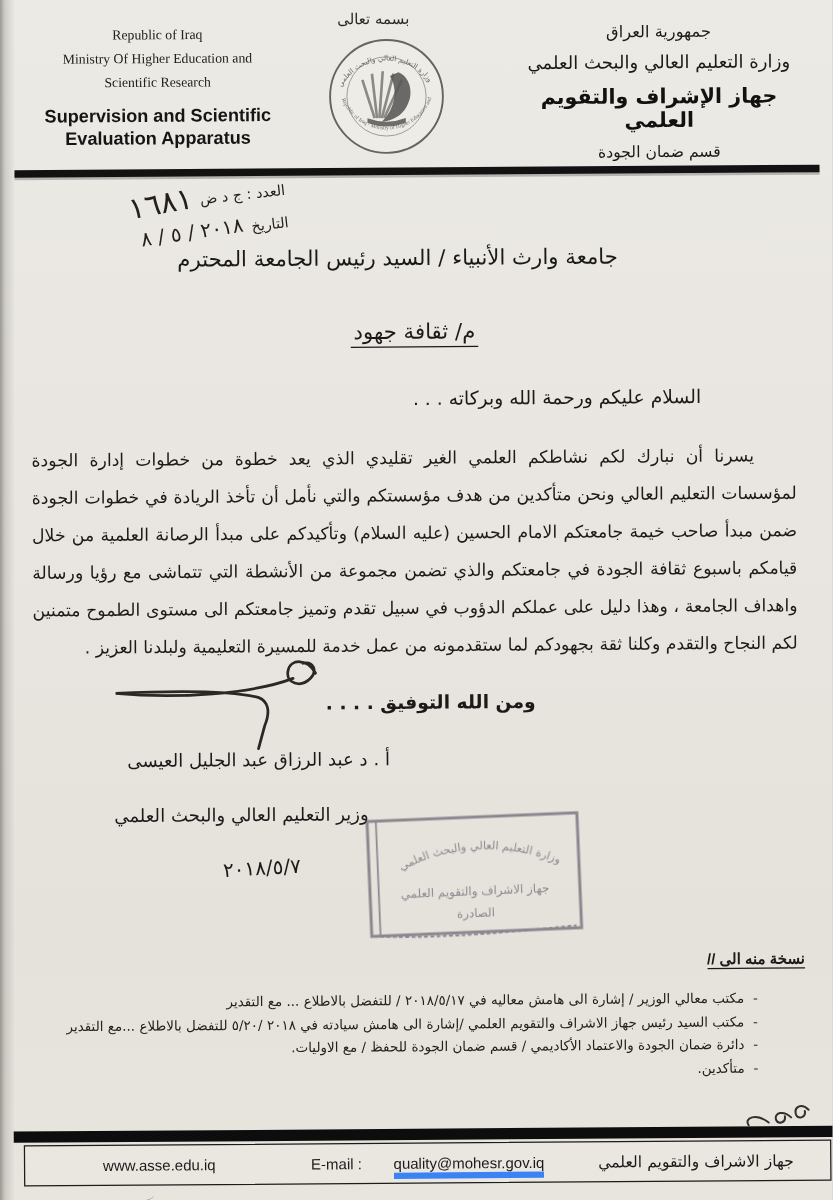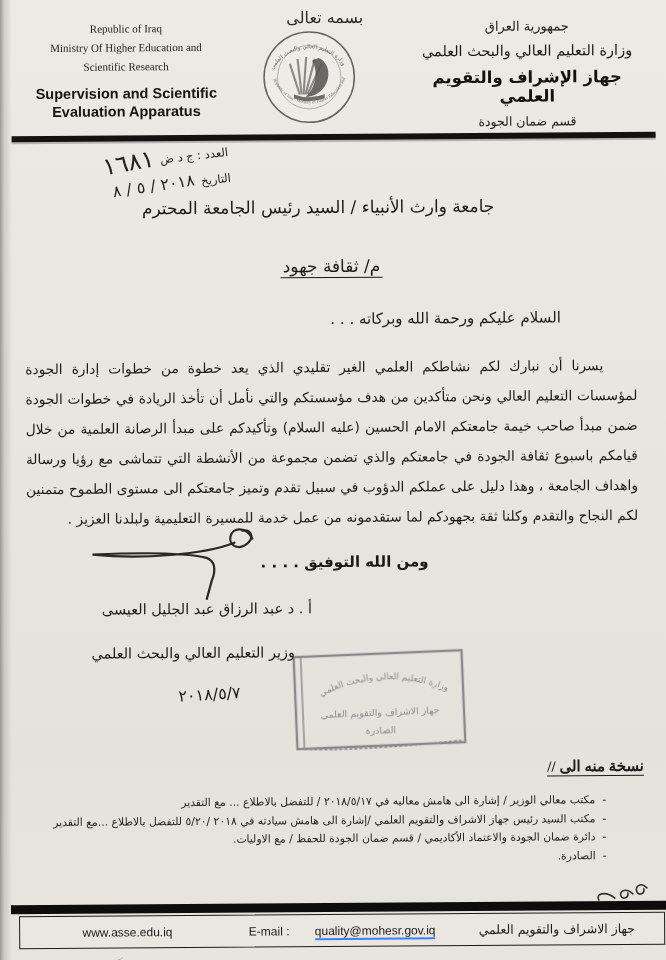--- a/index.html
+++ b/index.html
@@ -15,22 +15,22 @@
       linear-gradient(180deg,#eceae5 0%, #e9e6e1 40%, #e5e2dc 78%, #e8e5df 100%);
   }
   .page{position:absolute;inset:0;transform:rotate(-0.4deg);color:#1c1a19;}
 
   
   .hdr-left{position:absolute;top:14px;left:18px;width:222px;text-align:center;
     font-family:"Liberation Serif",serif;color:#23211f;}
   .hdr-left .l{font-size:11px;margin:7px 0;}
   .hdr-left .org{font-family:"Liberation Sans",sans-serif;font-weight:bold;
     font-size:14.5px;line-height:1.25;margin-top:12px;color:#161514;}
-  .basmala{position:absolute;top:8px;left:273px;width:110px;text-align:center;
-    font-size:16px;color:#2a2826;}
+  .basmala{position:absolute;top:8px;left:273px;width:110px;text-align:left;
+    font-size:12px;color:#2a2826;}
   .logo{position:absolute;top:27px;left:264px;width:96px;height:100px;opacity:.82;}
   .hdr-right{position:absolute;top:20px;right:12px;width:248px;text-align:center;direction:rtl;}
   .hdr-right .country{font-size:13px;margin-bottom:9px;}
   .hdr-right .ministry{font-size:14.5px;margin-bottom:9px;}
   .hdr-right .apparatus{font-size:16.5px;font-weight:bold;margin-bottom:8px;color:#121110;}
   .hdr-right .dept{font-size:12.5px;}
   .rule-top{position:absolute;top:134px;left:14px;right:8px;height:6px;background:#121212;
     box-shadow:0 2px 0 rgba(18,18,18,.25);}
 
   
@@ -57,35 +57,35 @@
   .stitle{position:absolute;top:644px;left:66px;width:252px;text-align:center;direction:rtl;font-size:14.5px;}
   .sdate{position:absolute;top:684px;left:128px;width:160px;text-align:center;
     direction:ltr;font-size:16px;transform:rotate(-3deg);}
 
   
   .stamp{position:absolute;top:650px;left:290px;width:176px;height:104px;
     transform:rotate(-2deg);opacity:.62;filter:blur(.3px);}
 
   
   .copies{position:absolute;top:758px;right:24px;left:24px;direction:rtl;}
-  .copies .chead{display:inline-block;font-size:15px;font-weight:bold;
+  .copies .chead{display:inline-block;font-size:12px;font-weight:bold;
     border-bottom:1.2px solid #1c1a19;margin-bottom:14px;
-    font-family:Liberation Serif, serif;}
+    font-family:Liberation Sans, sans-serif;}
   .copies .item{font-size:10.8px;line-height:1.55;margin:2px 38px 2px 0;color:#24211e;}
   .copies .item .dash{margin-left:7px;}
 
   
   .scribble{position:absolute;top:882px;left:588px;width:62px;height:26px;}
   .fbar{position:absolute;top:903px;left:8px;right:2px;height:9px;background:#0d0d0d;}
   .fbox{position:absolute;top:914px;left:16px;right:4px;height:31px;
     border:1.6px solid #1c1c1c;background:#eae7e1;display:flex;align-items:center;}
   .fbox .cell{flex:1;text-align:center;font-size:12px;}
   .fbox .web{font-family:"Liberation Sans",sans-serif;color:#1a1a1a;}
   .fbox .mail{font-family:"Liberation Sans",sans-serif;color:#1a1a1a;}
-  .fbox .mail .addr{border-bottom:2px solid #3b82f6;margin-left:22px;}
+  .fbox .mail .addr{border-bottom:5px solid #3b82f6;margin-left:22px;}
   .fbox .org2{direction:rtl;font-size:12.5px;}
   .edgecurve{position:absolute;top:952px;left:50px;width:70px;height:8px;
     border-bottom:1.6px solid #98948c;border-radius:0 0 40%/8px 40%;}
 </style>
 </head>
 <body>
 
 <div class="scan">
   <div class="page">
 
@@ -179,21 +179,21 @@
       <div class="item">
         <span class="dash">-</span><span>مكتب معالي الوزير / إشارة الى هامش معاليه في ٢٠١٨/٥/١٧ / للتفضل بالاطلاع ... مع التقدير</span>
       </div>
       <div class="item">
         <span class="dash">-</span><span>مكتب السيد رئيس جهاز الاشراف والتقويم العلمي /إشارة الى هامش سيادته في ٢٠١٨ /٥/٢٠ للتفضل بالاطلاع ...مع التقدير</span>
       </div>
       <div class="item">
         <span class="dash">-</span><span>دائرة ضمان الجودة والاعتماد الأكاديمي / قسم ضمان الجودة للحفظ / مع الاوليات.</span>
       </div>
       <div class="item">
-        <span class="dash">-</span><span>الصادرة.</span>
+        <span class="dash">-</span><span>متأكدين.</span>
       </div>
     </div>
 
     <svg class="scribble" viewBox="0 0 62 26">
       <path d="M56,8 C50,2 44,6 46,12 C48,16 54,14 53,9 M42,14 C36,8 28,10 30,16 C32,20 38,18 37,13 M24,18 C14,10 4,14 8,20" fill="none" stroke="#33302d" stroke-width="1.6" stroke-linecap="round"></path>
     </svg>
 
     <div class="fbar"></div>
     <div class="fbox">
       <div class="cell web">www.asse.edu.iq</div>

